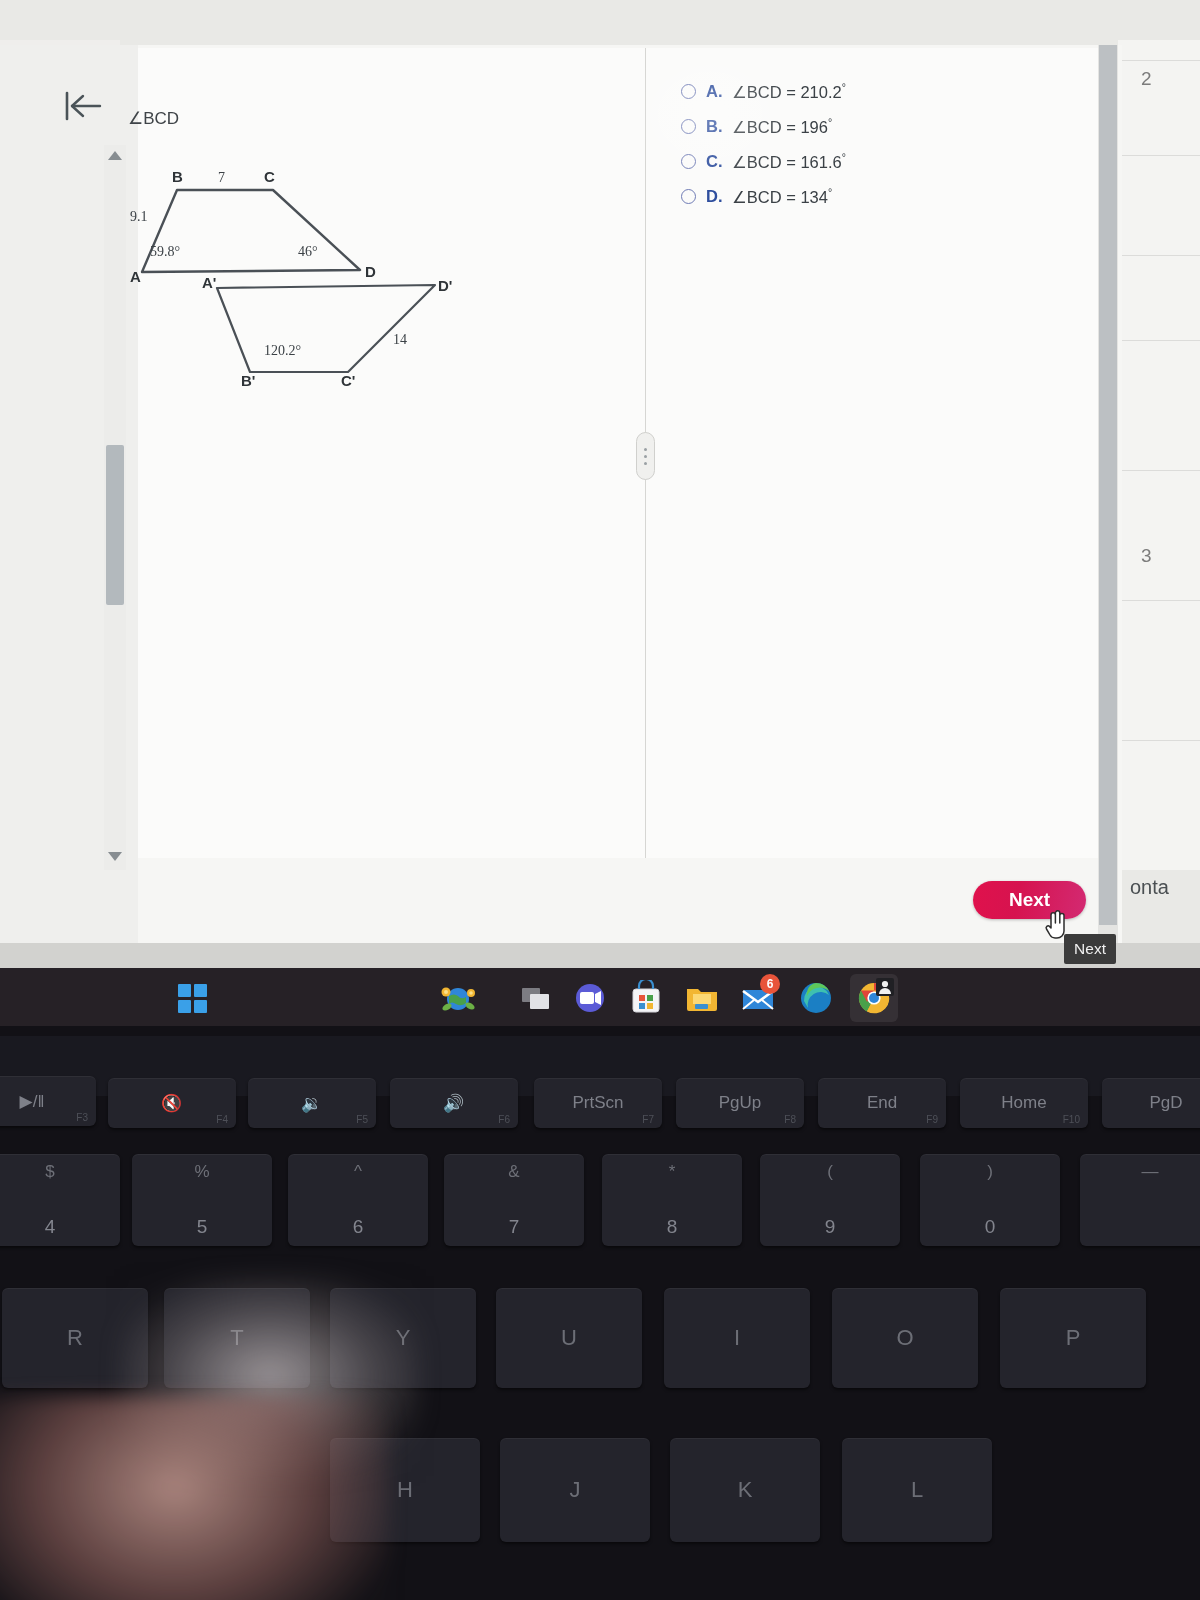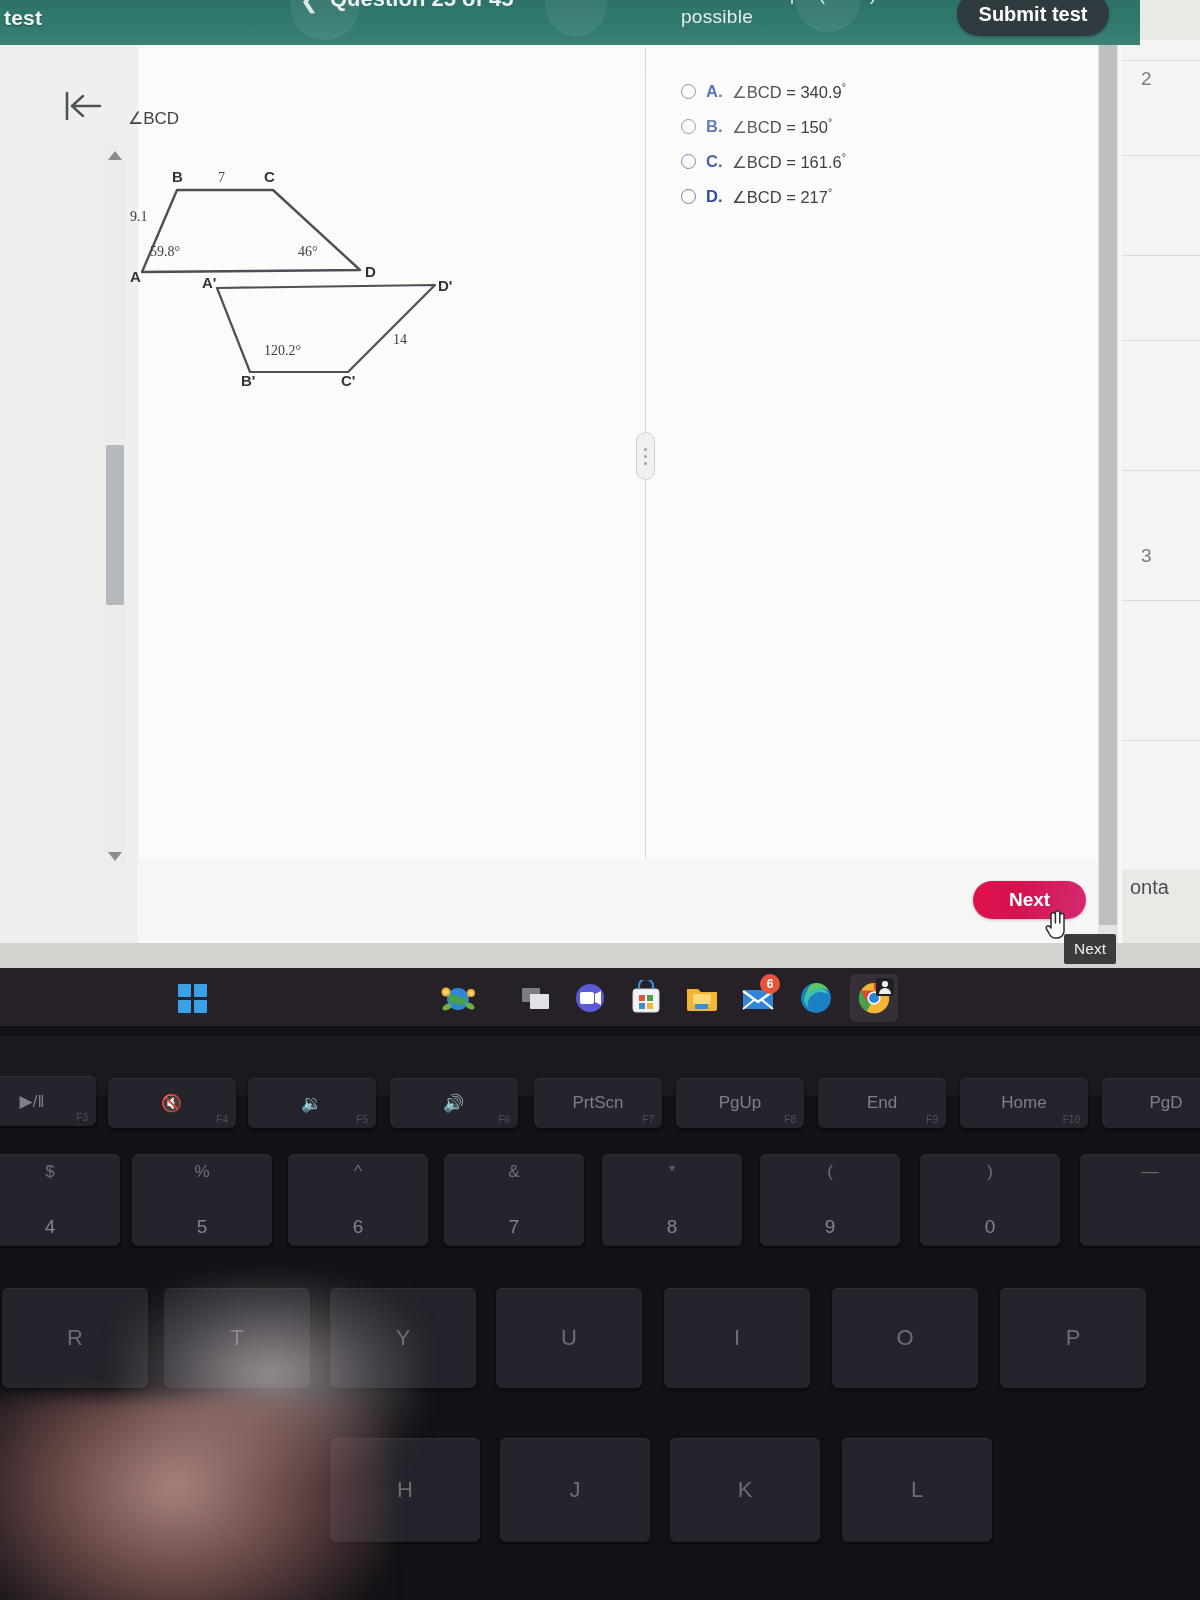--- a/index.html
+++ b/index.html
@@ -273,32 +273,20 @@
       <div class="bg-row-line" style="top:115px"></div>
       <div class="bg-row-line" style="top:215px"></div>
       <div class="bg-row-line" style="top:300px"></div>
       <div class="bg-row-line" style="top:430px"></div>
       <div class="bg-row-line" style="top:560px"></div>
       <div class="bg-row-line" style="top:700px"></div>
     </div>
     <div class="bg-num" style="left:1141px; top:68px;">2</div>
     <div class="bg-num" style="left:1141px; top:545px;">3</div>
 
-    <div class="teal-header">
-      <div class="blob" style="left:290px; top:-30px; width:70px; height:70px;"></div>
-      <div class="blob" style="left:545px; top:-26px; width:62px; height:62px;"></div>
-      <div class="blob" style="left:795px; top:-34px; width:66px; height:66px;"></div>
-
-      <div class="hdr-test-label">test</div>
-      <div class="hdr-back-chev">❮</div>
-      <div class="hdr-question">Question 25 of 45</div>
-      <div class="hdr-points">pts (0 of 1)</div>
-      <div class="hdr-possible">possible</div>
-      <div class="submit-btn">Submit test</div>
-    </div>
 
     <div class="modal-body"></div>
     <div class="modal-inner"></div>
 
     <div class="left-rail"></div>
 
     <svg class="skip-start-icon" viewBox="0 0 42 36">
       <line x1="5" y1="5" x2="5" y2="31" stroke="#4a5358" stroke-width="2.6" stroke-linecap="round"></line>
       <line x1="10" y1="18" x2="38" y2="18" stroke="#4a5358" stroke-width="2.4" stroke-linecap="round"></line>
       <polyline points="21,8 10,18 21,28" fill="none" stroke="#4a5358" stroke-width="2.4" stroke-linecap="round" stroke-linejoin="round"></polyline>
@@ -337,36 +325,36 @@
     <div class="splitter-handle">
       <i></i>
         <i></i>
         <i></i>
     </div>
 
     <div class="options">
       <div class="opt">
         <span class="radio"></span>
         <span class="letter">A.</span>
-        <span class="txt"><span>∠BCD = </span><span>340.9</span><sup>°</sup></span>
+        <span class="txt"><span>∠BCD = </span><span>210.2</span><sup>°</sup></span>
       </div>
       <div class="opt">
         <span class="radio"></span>
         <span class="letter">B.</span>
-        <span class="txt"><span>∠BCD = </span><span>150</span><sup>°</sup></span>
+        <span class="txt"><span>∠BCD = </span><span>196</span><sup>°</sup></span>
       </div>
       <div class="opt">
         <span class="radio"></span>
         <span class="letter">C.</span>
         <span class="txt"><span>∠BCD = </span><span>161.6</span><sup>°</sup></span>
       </div>
       <div class="opt">
         <span class="radio"></span>
         <span class="letter">D.</span>
-        <span class="txt"><span>∠BCD = </span><span>217</span><sup>°</sup></span>
+        <span class="txt"><span>∠BCD = </span><span>134</span><sup>°</sup></span>
       </div>
     </div>
 
     <div class="modal-right-scroll">
       <div class="thumb2"></div>
     </div>
 
     <div class="next-btn">Next</div>
     <svg class="cursor-hand" viewBox="0 0 26 32">
       <path d="M8 19 L8 6 a2.2 2.2 0 0 1 4.4 0 L12.4 14 L12.4 4 a2.2 2.2 0 0 1 4.4 0 L16.8 14 L16.8 6.5 a2.1 2.1 0 0 1 4.2 0 L21 15 L21 22 a7 7 0 0 1 -7 7 L12 29 a6 6 0 0 1 -5 -3 L3.5 20 a2 2 0 0 1 3 -2.6 Z" fill="#ffffff" stroke="#2d2d2d" stroke-width="1.5" stroke-linejoin="round"></path>

